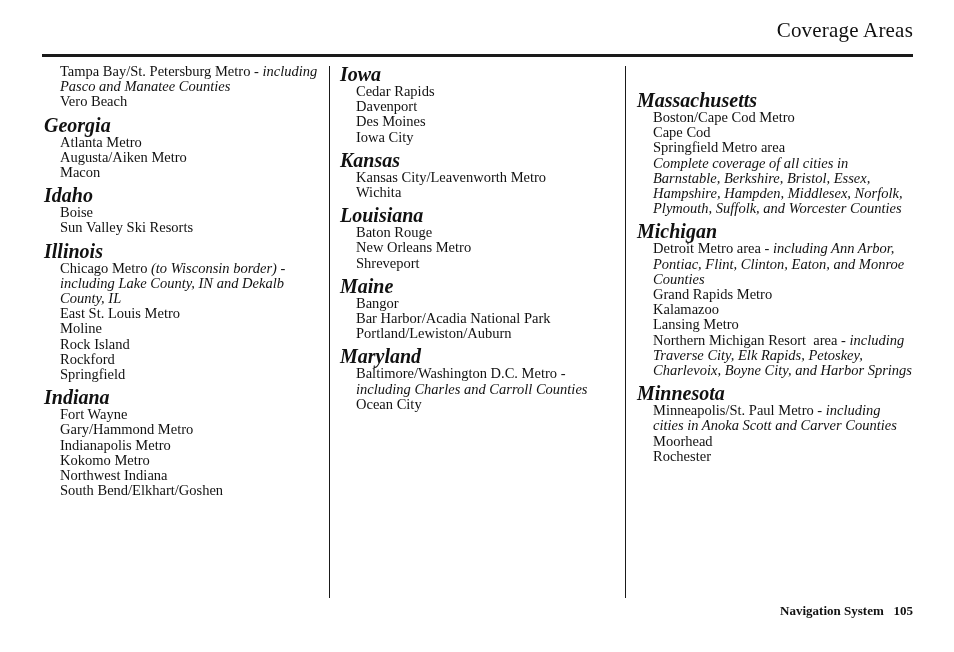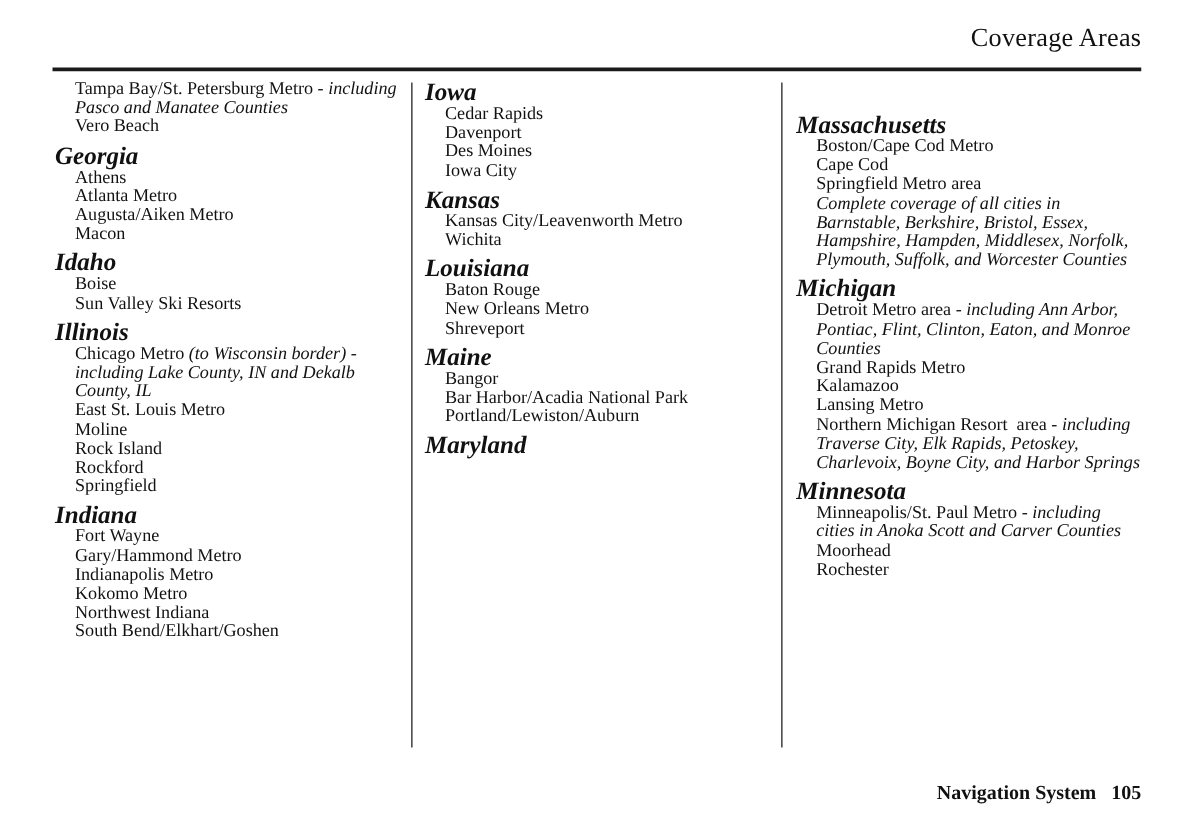--- a/index.html
+++ b/index.html
@@ -107,22 +107,22 @@
 
   
   .state-block + .state-block .state-name {
     margin-top: 5px;
   }
 
   
   .footer {
     position: absolute;
     right: 41px;
-    bottom: 8px;
-    font-size: 16px;
+    bottom: 33px;
+    font-size: 13px;
     font-weight: bold;
     white-space: pre;
   }
 </style>
 </head>
 <body>
 
 <div class="page">
 
   <div class="header">
@@ -137,21 +137,20 @@
     <div class="col col-1">
         <div class="state-block">
           <ul class="city-list">
             <li class="city"><span>Tampa Bay/St. Petersburg Metro - </span><span class="it">including Pasco and Manatee Counties</span></li>
             <li class="city"><span>Vero Beach</span></li>
           </ul>
         </div>
         <div class="state-block">
           <div class="state-name">Georgia</div>
           <ul class="city-list">
-            <li class="city"><span>Athens</span></li>
             <li class="city"><span>Atlanta Metro</span></li>
             <li class="city"><span>Augusta/Aiken Metro</span></li>
             <li class="city"><span>Macon</span></li>
           </ul>
         </div>
         <div class="state-block">
           <div class="state-name">Idaho</div>
           <ul class="city-list">
             <li class="city"><span>Boise</span></li>
             <li class="city"><span>Sun Valley Ski Resorts</span></li>
@@ -208,20 +207,24 @@
         <div class="state-block">
           <div class="state-name">Maine</div>
           <ul class="city-list">
             <li class="city"><span>Bangor</span></li>
             <li class="city"><span>Bar Harbor/Acadia National Park</span></li>
             <li class="city"><span>Portland/Lewiston/Auburn</span></li>
           </ul>
         </div>
         <div class="state-block">
           <div class="state-name">Maryland</div>
+          <ul class="city-list">
+            <li class="city"><span>Baltimore/Washington D.C. Metro - </span><span class="it">including Charles and Carroll Counties</span></li>
+            <li class="city"><span>Ocean City</span></li>
+          </ul>
         </div>
       </div>
     <div class="col col-3">
         <div class="state-block">
           <div class="state-name">Massachusetts</div>
           <ul class="city-list">
             <li class="city"><span>Boston/Cape Cod Metro</span></li>
             <li class="city"><span>Cape Cod</span></li>
             <li class="city"><span>Springfield Metro area</span></li>
             <li class="city"><span class="it">Complete coverage of all cities in Barnstable, Berkshire, Bristol, Essex, Hampshire, Hampden, Middlesex, Norfolk, Plymouth, Suffolk, and Worcester Counties</span></li>

